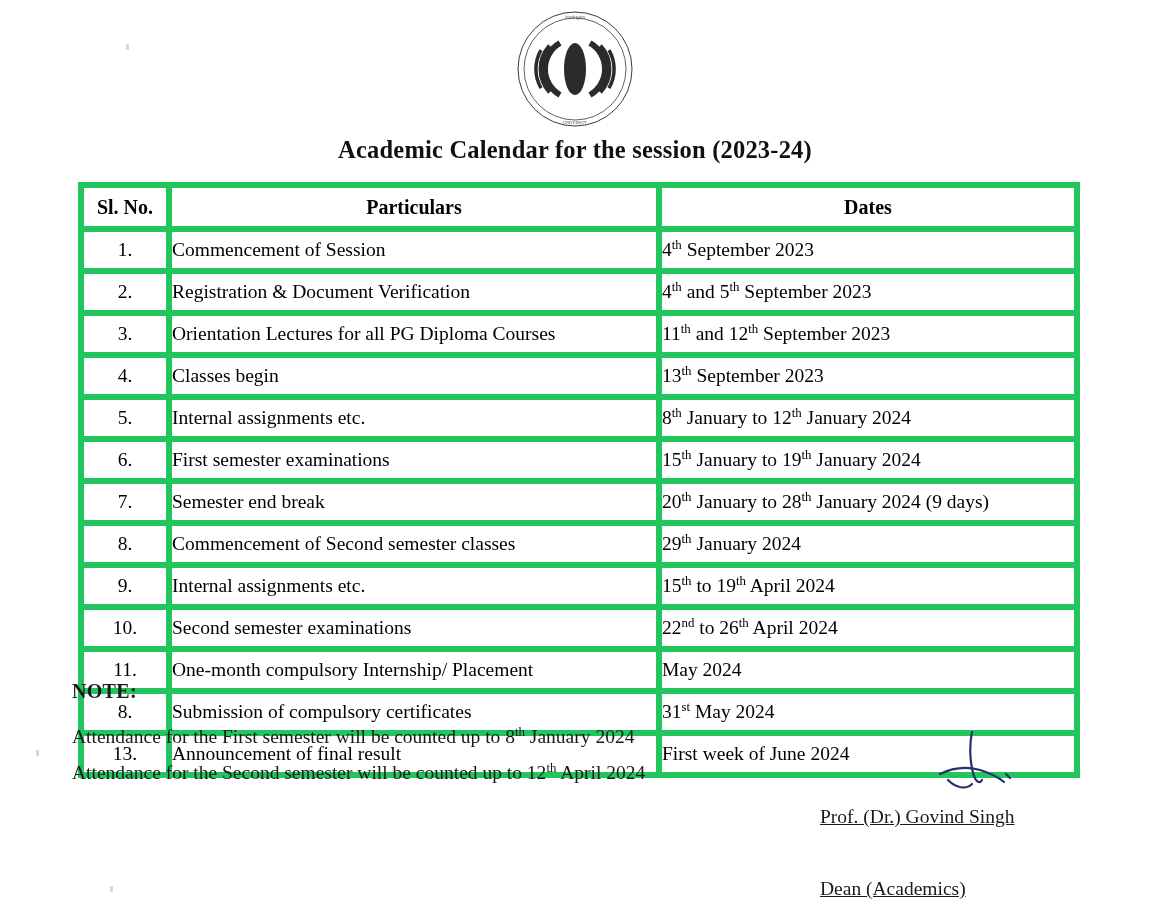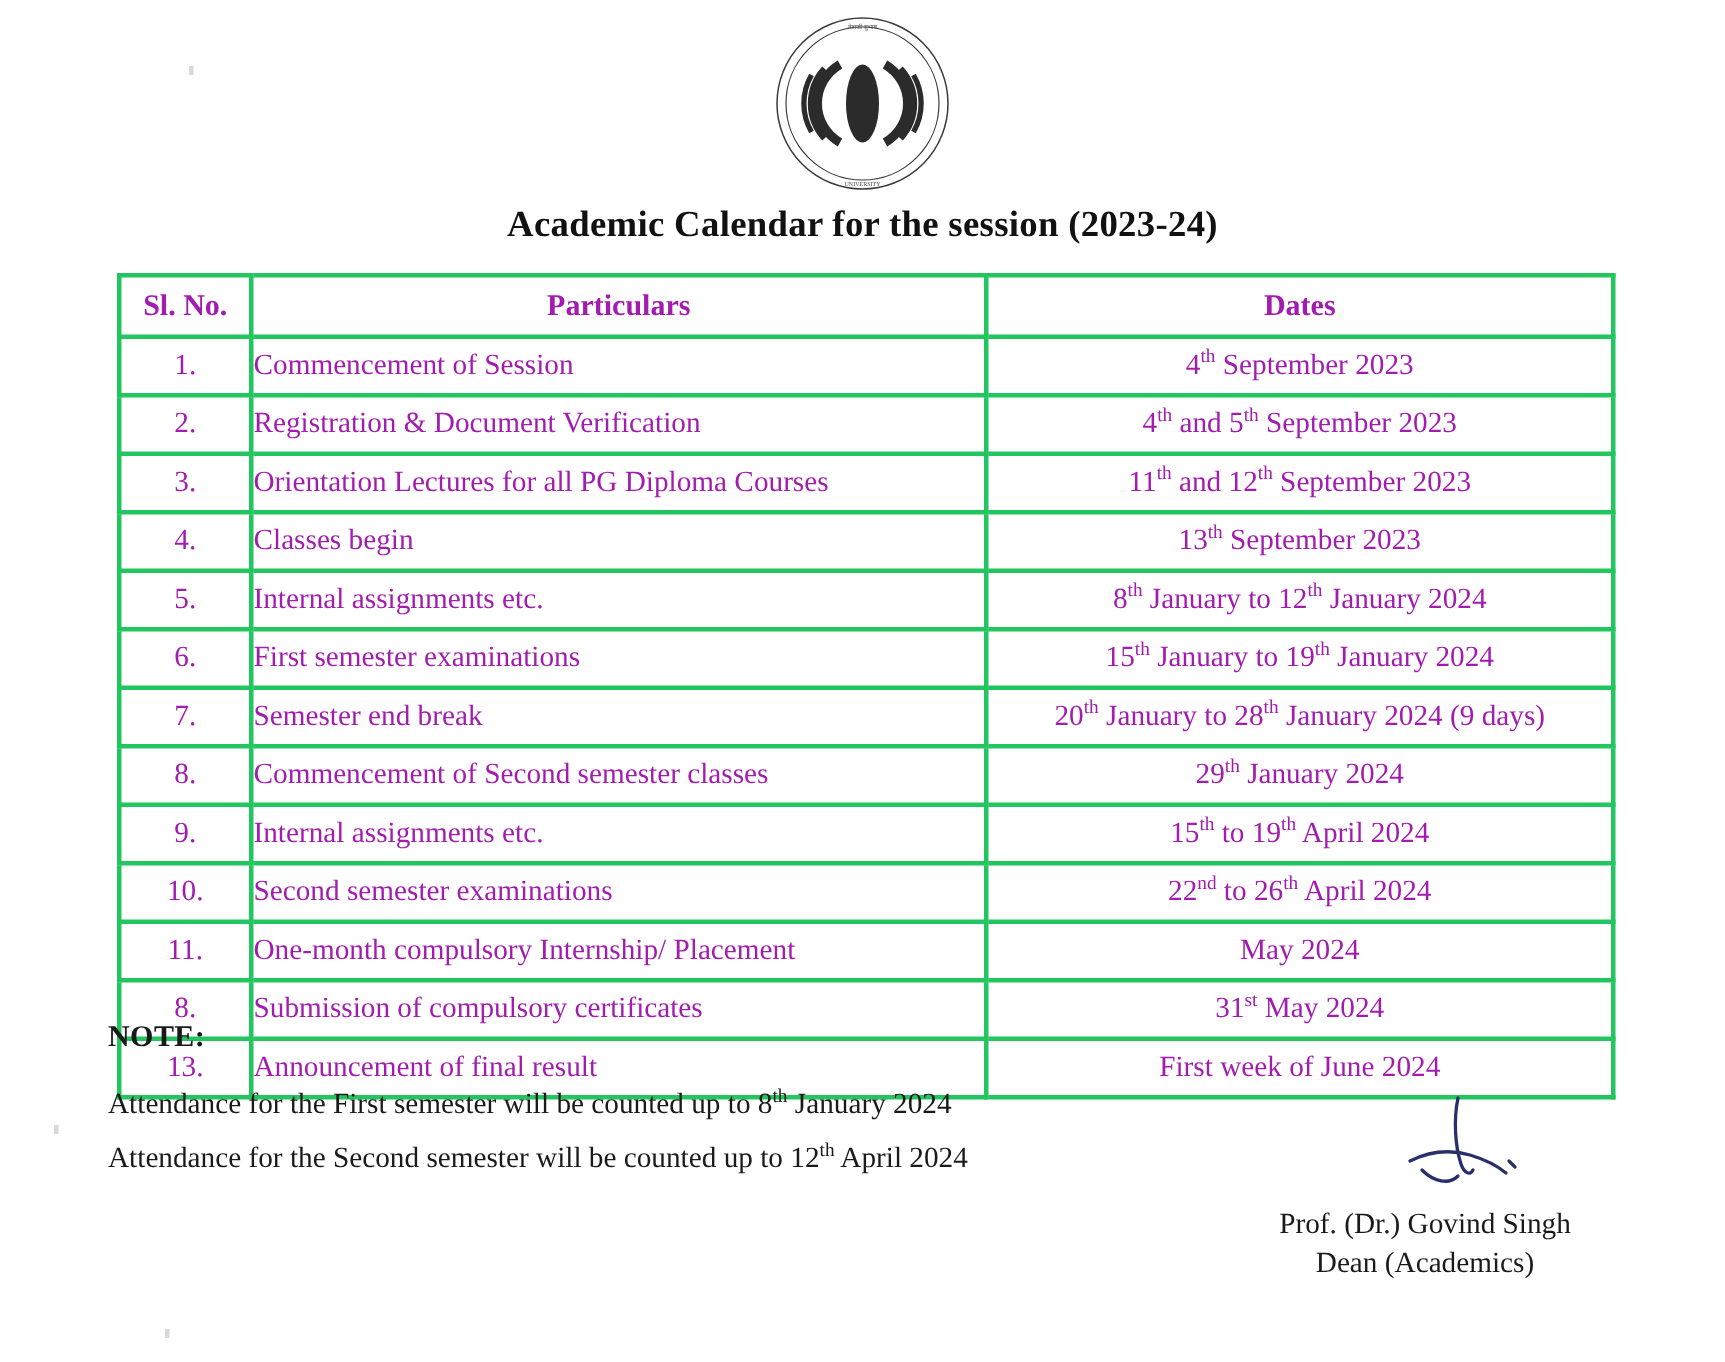--- a/index.html
+++ b/index.html
@@ -62,25 +62,25 @@
     top: 182px;
     left: 78px;
     width: 996px;
   }
   table.cal {
     border-collapse: collapse;
     width: 996px;
     table-layout: fixed;
   }
   table.cal th, table.cal td {
-    border: 3px solid #22c55e;
+    border: 6px solid #22c55e;
     font-size: 19.5px;
     line-height: 1.15;
     padding: 0;
-    color: #a21caf;
+    color: #000000;
   }
   table.cal th {
     font-weight: bold;
     text-align: center;
     height: 38px;
     vertical-align: middle;
     font-size: 20px;
   }
   table.cal td {
     height: 36px;
@@ -91,21 +91,20 @@
   .col-date { width: 418px; }
 
   td.sl {
     text-align: center;
   }
   td.part {
     padding-left: 10px;
   }
   td.date {
     padding-left: 8px;
-    text-align: center;
   }
   sup {
     font-size: 0.66em;
     vertical-align: super;
     line-height: 0;
   }
 
   
   .note-label {
     position: absolute;
@@ -128,35 +127,37 @@
     left: 72px;
     font-size: 19.5px;
   }
 
   
   .sign-block {
     position: absolute;
     top: 730px;
     left: 820px;
     width: 260px;
-    text-align: center;
+    text-align: left;
+    text-decoration: underline;
   }
   .sign-mark {
     height: 74px;
     position: relative;
   }
   .sign-name {
     font-size: 19.5px;
     color: #1a1a1a;
     line-height: 1.35;
   }
   .sign-role {
     font-size: 19.5px;
     color: #1a1a1a;
     line-height: 1.35;
+    margin-top: 46px;
   }
 
   
   .speck {
     position: absolute;
     width: 3px;
     height: 6px;
     background: #d8d8d8;
   }
 </style>

